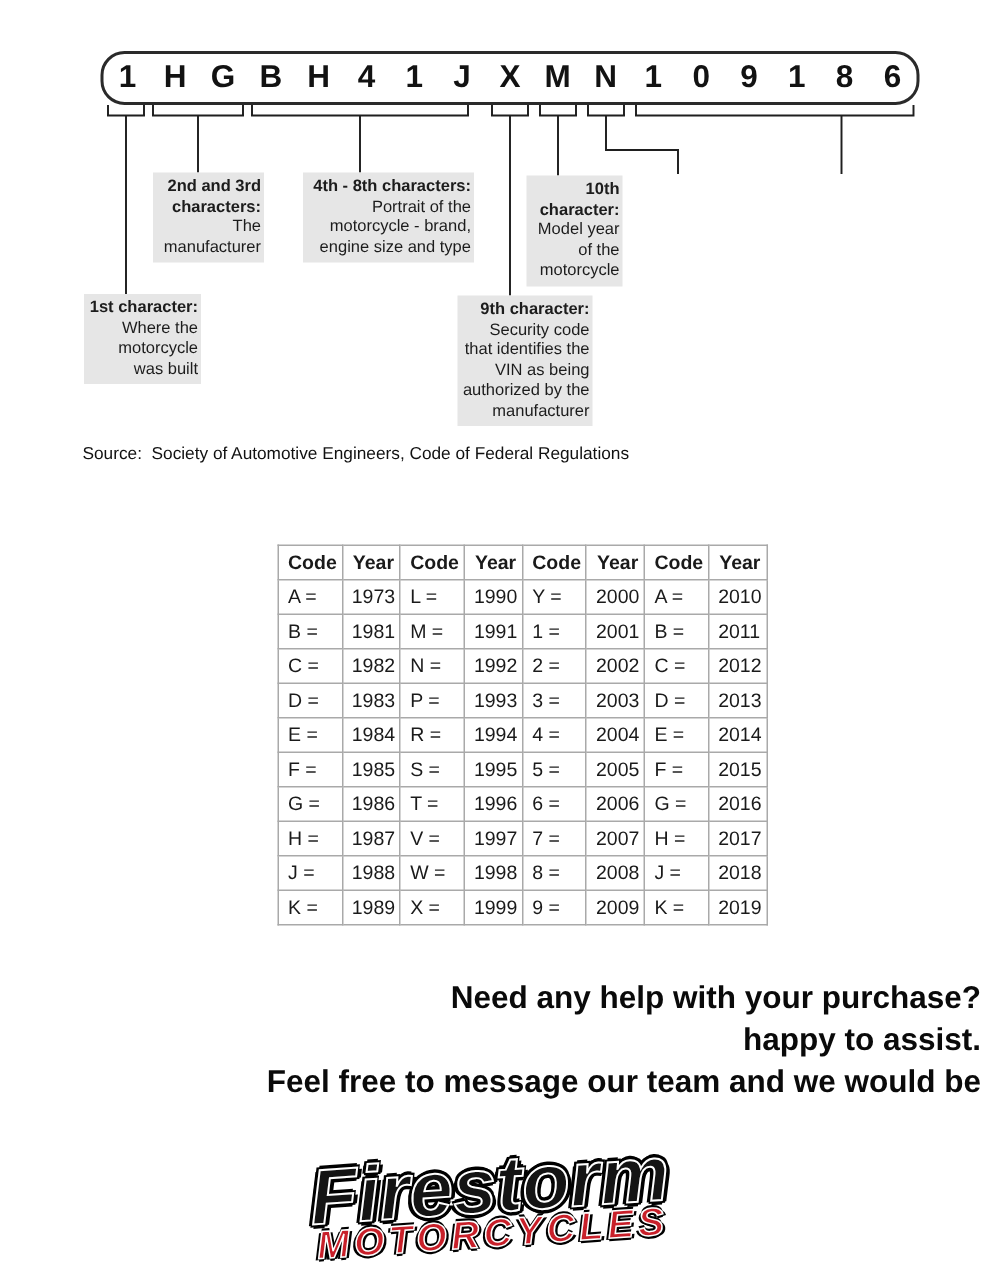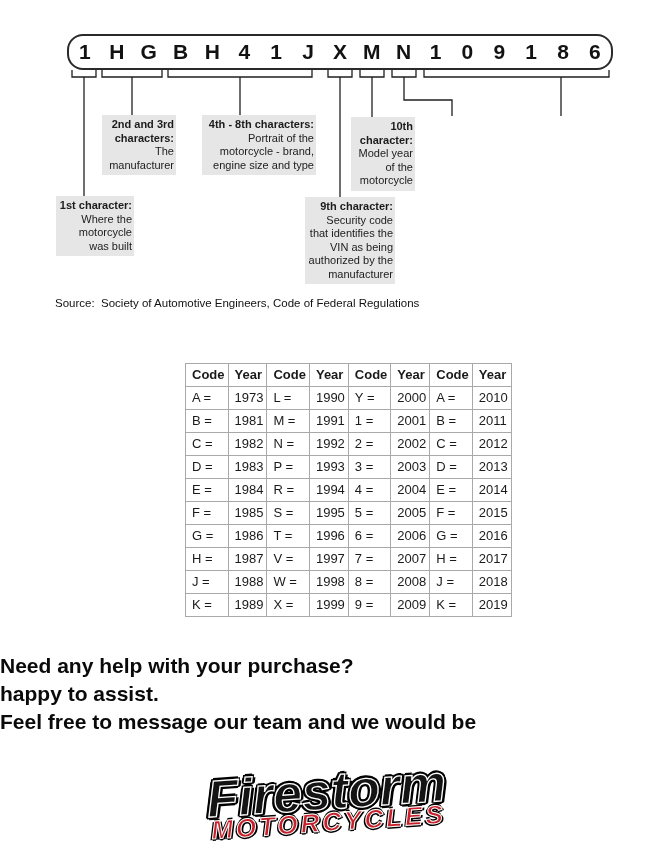--- a/index.html
+++ b/index.html
@@ -37,27 +37,27 @@
   
   .year-table {
     position:absolute; left:185px; top:363px;
     border-collapse:collapse; font-size:13px; color:#1a1a1a;
     background:#fff;
   }
   .year-table th, .year-table td {
     border:1px solid #a9a9a9; padding:4px 3px 4px 6px;
     line-height:14px; text-align:left; white-space:nowrap;
   }
-  .year-table th { font-weight:bold; }
+  .year-table th { font-weight:bold;text-align:center; }
   .col-code { width:37px; }
   .col-year { width:35px; }
 
   .help {
     position:absolute; left:0; top:652px; width:654px;
-    text-align:left; font-weight:bold; font-size:21px;
+    text-align:right; font-weight:bold; font-size:21px;
     line-height:28px; color:#0a0a0a;
   }
 
   
   .logo {
     position:absolute; left:50%; top:768px;
     transform:translateX(-50%) rotate(-4deg);
     text-align:center; white-space:nowrap;
   }
   .logo-main {

